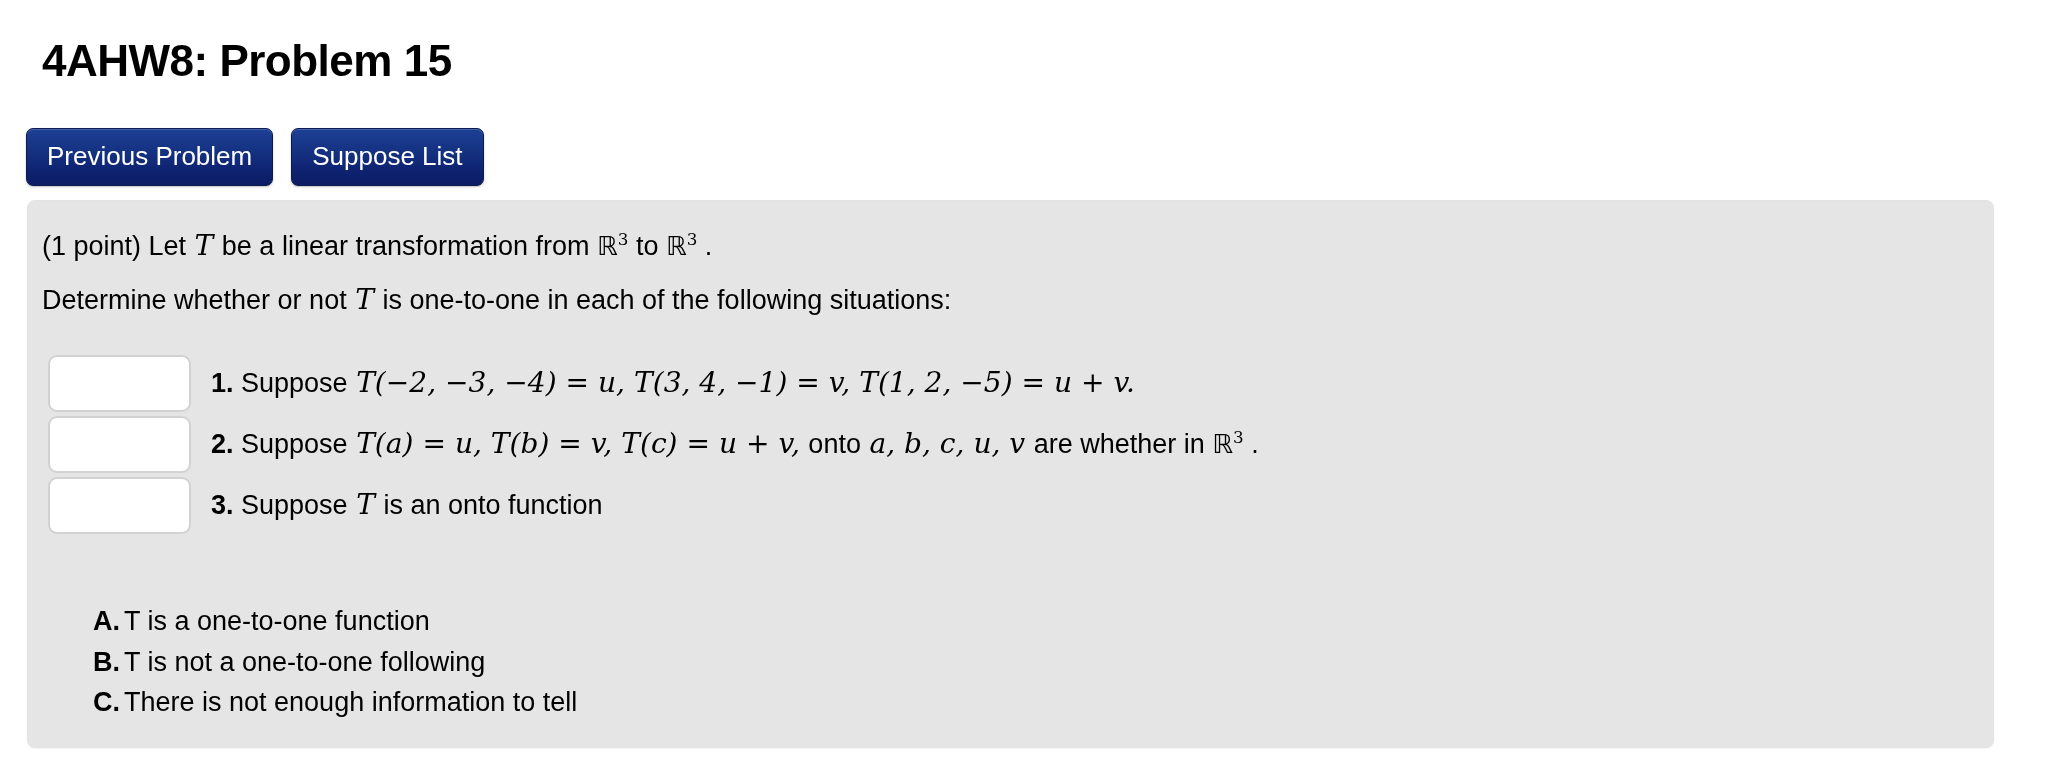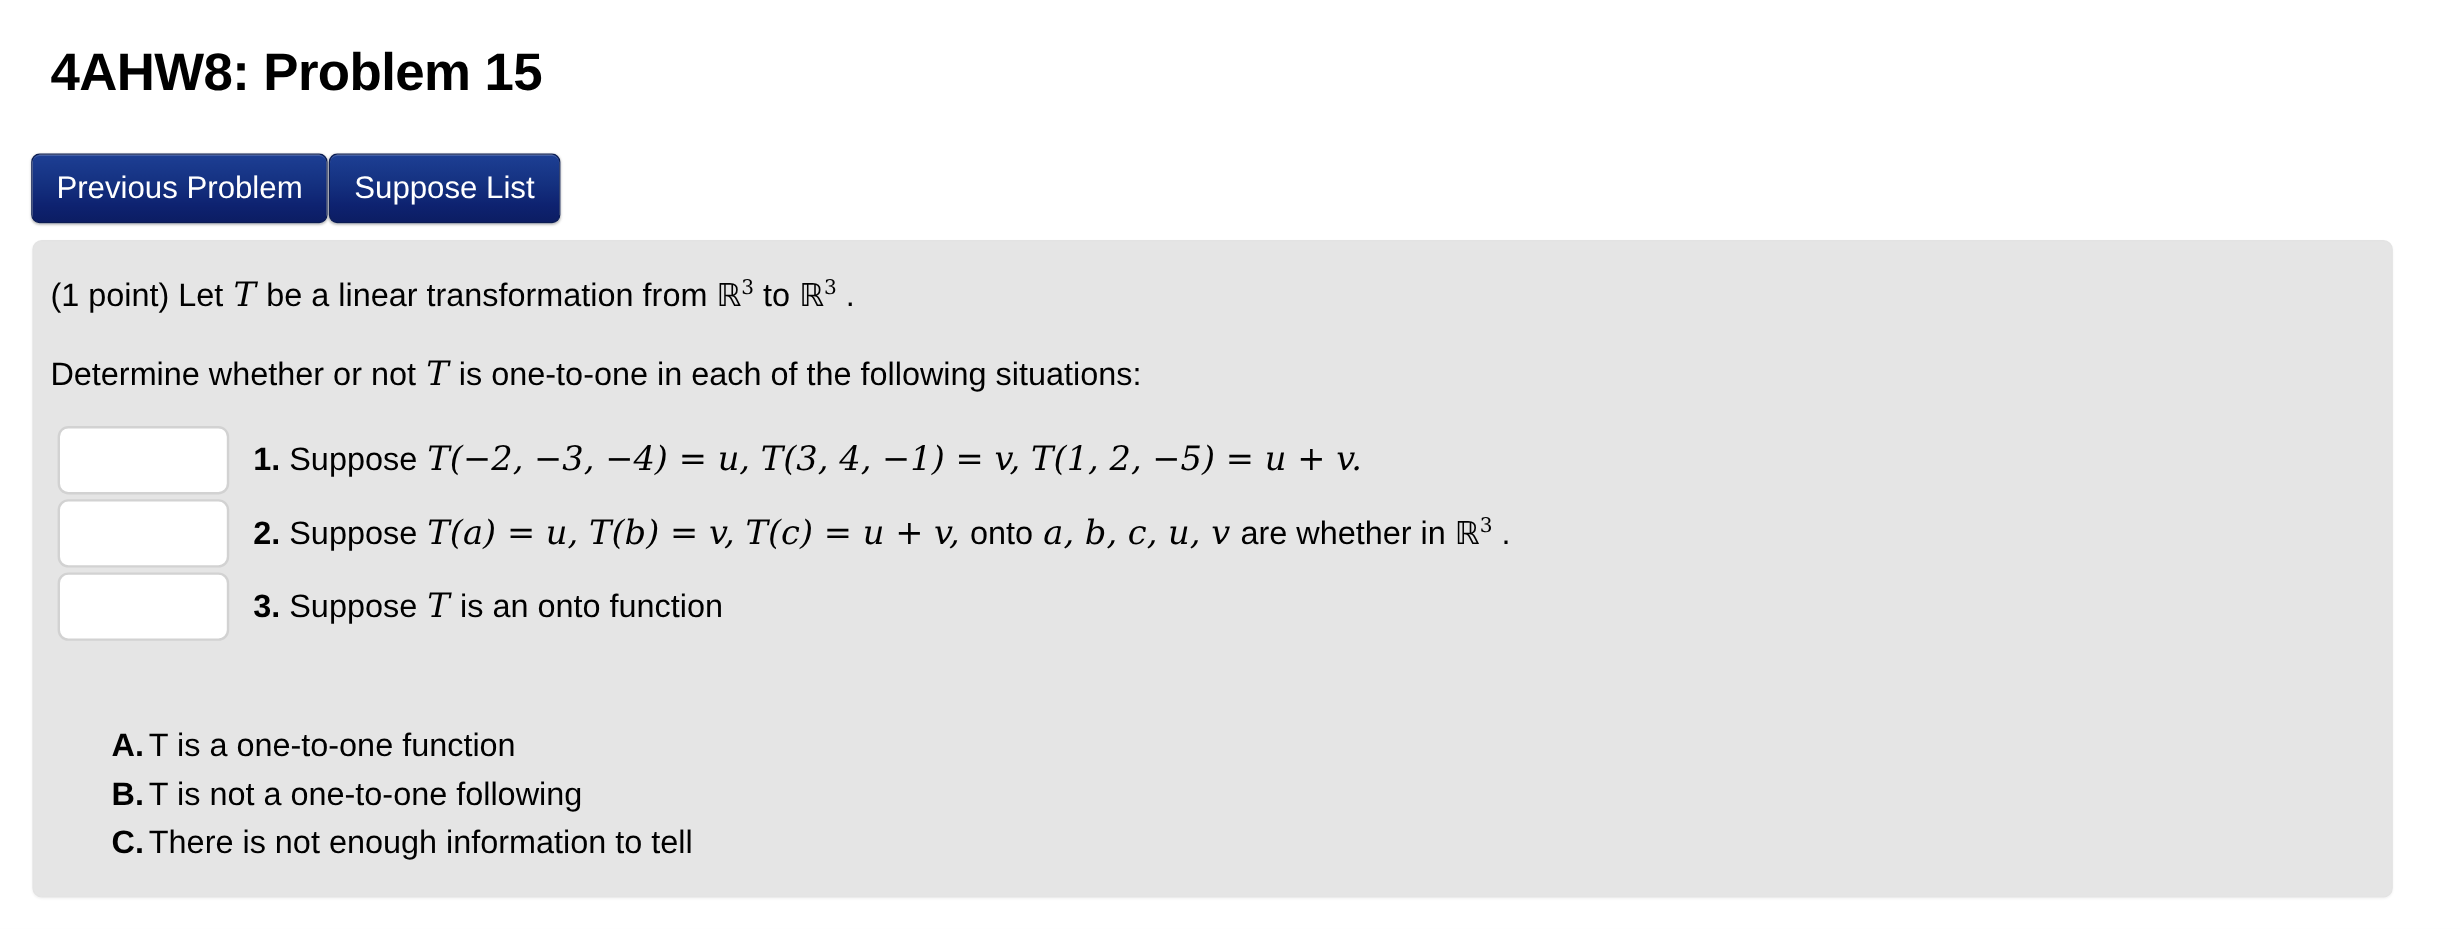--- a/index.html
+++ b/index.html
@@ -37,21 +37,21 @@
   }
 
   
   .nav-bar {
     position: absolute;
     left: 26px;
     top: 128px;
     display: flex;
     flex-direction: row;
     align-items: flex-start;
-    gap: 1px;
+    gap: 18px;
   }
   .nav-btn {
     display: inline-block;
     border: 1px solid #0b1c52;
     border-radius: 7px;
     background: linear-gradient(to bottom, #1d3f94 0%, #14307f 45%, #0e2270 75%, #0c1d63 100%);
     color: #ffffff;
     font-family: "Liberation Sans", sans-serif;
     font-size: 26px;
     line-height: 1;
@@ -103,21 +103,21 @@
   }
 
   .stmt {
     position: absolute;
     font-size: 27px;
     line-height: 1.35;
     color: #000000;
     white-space: nowrap;
   }
   #stmt-intro { left: 14px; top: 26px; }
-  #stmt-question { left: 14px; top: 92px; }
+  #stmt-question { left: 14px; top: 80px; }
 
   
   .answer-rows {
     position: absolute;
     left: 20px;
     top: 152px;
     width: 1900px;
   }
   .answer-row {
     display: flex;

